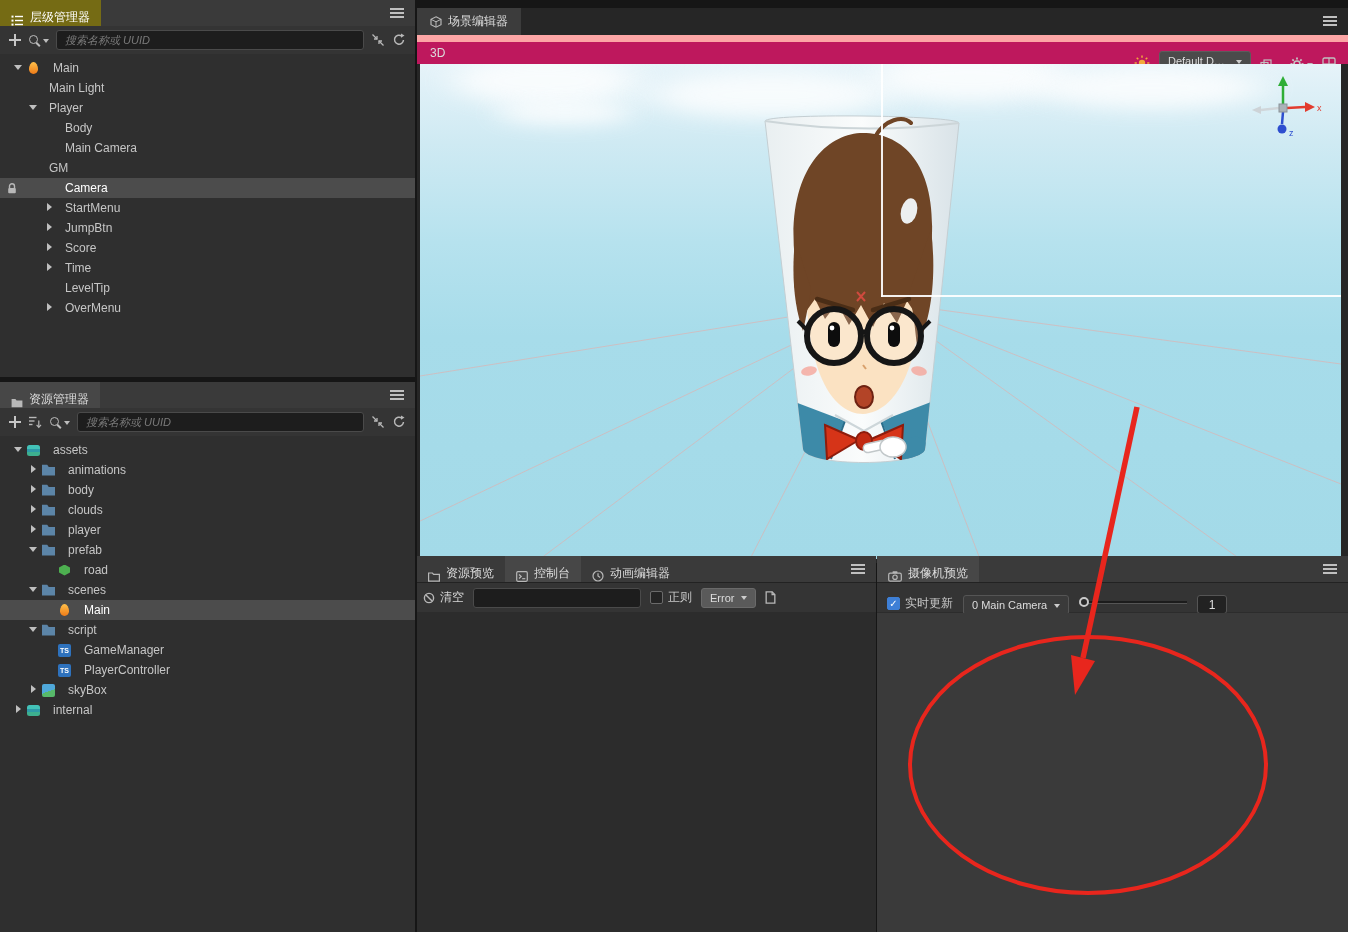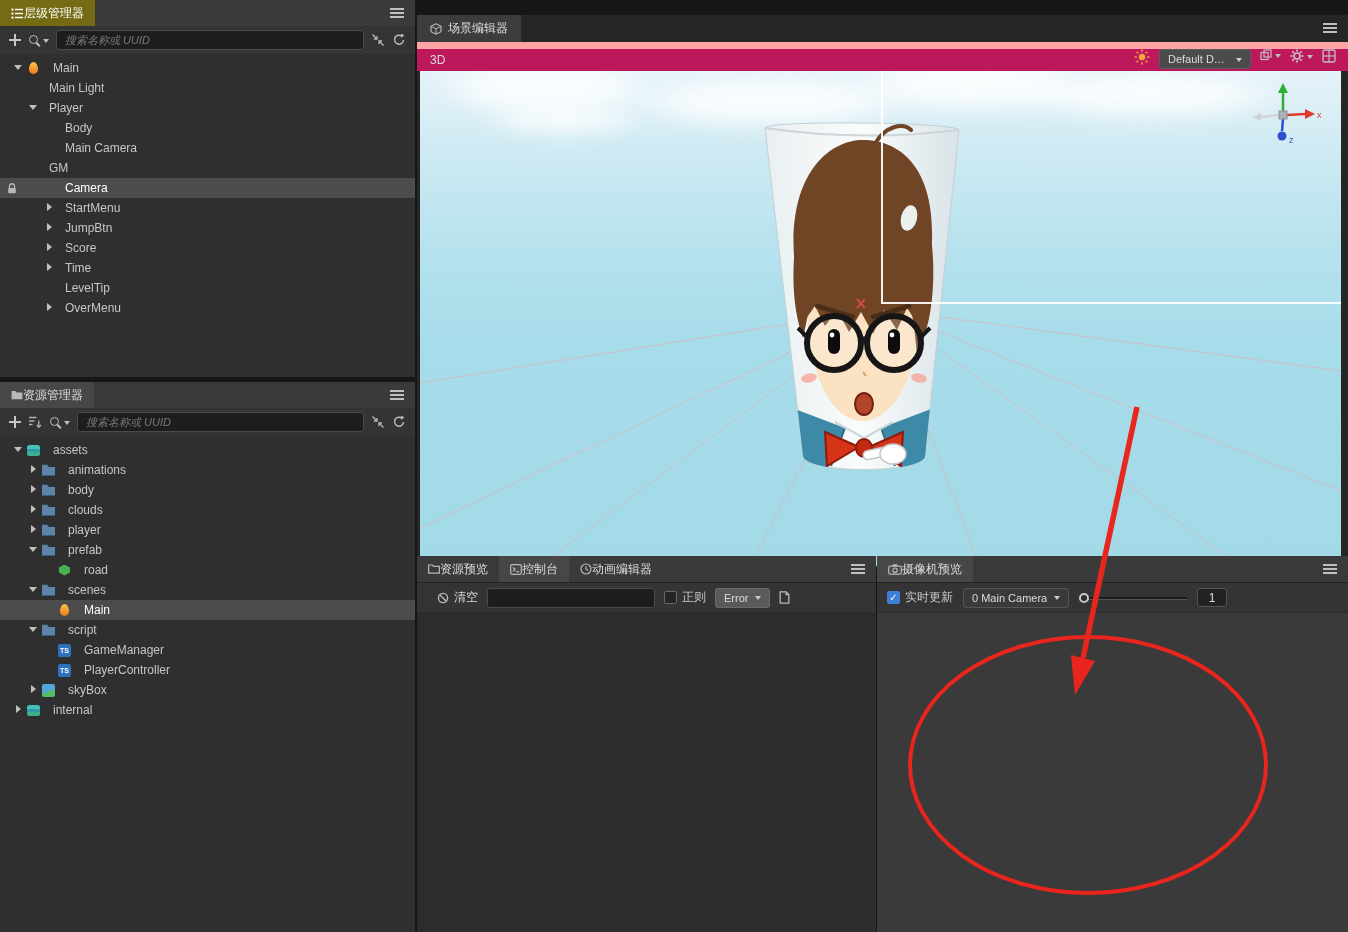--- a/index.html
+++ b/index.html
@@ -2,27 +2,27 @@
 <html><head>
 <meta charset="utf-8">
 <style>
   *{box-sizing:border-box}
   html,body{margin:0;padding:0;background:#141414}
   #app{position:relative;width:1348px;height:932px;background:#161616;
        font-family:"Liberation Sans",sans-serif;font-size:12px;color:#c8c8c8;overflow:hidden}
   .panel{position:absolute;background:#2f2f2f;overflow:hidden}
   #hier{left:0;top:0;width:415px;height:377px}
   #assets{left:0;top:382px;width:415px;height:554px}
-  #scene{left:417px;top:15px;width:931px;height:555px;background:#262626}
+  #scene{left:417px;top:8px;width:931px;height:555px;background:#262626}
   #console{left:417px;top:556px;width:459px;height:376px;background:#2c2c2c}
   #campanel{left:877px;top:556px;width:471px;height:376px;background:#2c2c2c}
 
   
   .phead{height:26px;background:#3a3a3a;display:flex;align-items:stretch;position:relative}
-  .ptab{display:flex;align-items:center;padding:0 11px;background:#3a3a3a;color:#ddd;cursor:pointer;white-space:nowrap}
+  .ptab{display:flex;align-items:flex-end;gap:6px;padding:0 11px;background:#3a3a3a;color:#ddd;cursor:pointer;white-space:nowrap}
   .ptab.active{background:#474747}
   .ptab.focused{background:#756b14;color:#fff}
   .hmenu{position:absolute;right:11px;top:8px;width:14px;height:10px;cursor:pointer;
          background:repeating-linear-gradient(180deg,#c0c0c0 0 2px,transparent 2px 4px)}
 
   
   .searchrow{height:28px;display:flex;align-items:center;gap:7px;padding:0 9px;background:#343434}
   .plusbtn{width:12px;height:12px;position:relative;cursor:pointer;flex:0 0 12px}
   .plusbtn::before,.plusbtn::after{content:"";position:absolute;background:#c6c6c6}
   .plusbtn::before{left:5px;top:0;width:2px;height:12px}
@@ -59,52 +59,52 @@
   .ic-img::before{content:"";position:absolute;inset:0;border-radius:2px;
       background:linear-gradient(160deg,#4fa8da 0 55%,#57b96a 55% 100%)}
   .rowic-left{position:absolute;left:7px;top:5px;width:10px;height:11px}
   .lbl{margin-left:8px}
 
   
   .scenetabs{height:27px;background:#262626;display:flex;align-items:stretch;position:relative}
   .scenetab{display:flex;align-items:center;gap:6px;padding:0 13px;background:#3c3c3c;color:#ddd}
   .scene-toolbar{height:29px;background:#be185d;display:flex;align-items:center;padding:0 13px;position:relative;border-top:7px solid #fca5a5}
   .mode3d{color:#dcdcdc}
-  .st-right{position:absolute;right:12px;top:0;height:29px;display:flex;align-items:flex-start;gap:9px}
+  .st-right{position:absolute;right:12px;top:0;height:29px;display:flex;align-items:flex-end;gap:9px}
   .iconbtn{display:flex;align-items:center;gap:3px;cursor:pointer}
   .dd{height:20px;background:#4b4b4b;border:1px solid #5c5c5c;border-radius:3px;color:#ddd;display:inline-flex;
       align-items:center;gap:7px;padding:0 8px;font-size:11px;cursor:pointer;white-space:nowrap}
   .dd::after{content:"";border:3.5px solid transparent;border-top:4.5px solid #ccc;margin-top:4px}
   .dd.devicedd{max-width:92px}
   .dd .ddlabel{overflow:hidden;text-overflow:ellipsis;max-width:70px}
 
   .viewport{position:absolute;left:3px;top:56px;width:921px;height:495px;overflow:hidden;
       background:linear-gradient(180deg,#e6f3f9 0%,#cfeaf3 16%,#b6e2ee 36%,#a7dcea 55%,#a3dae8 100%)}
   .cloud{position:absolute;border-radius:50%;filter:blur(9px);opacity:.78;
       background:radial-gradient(closest-side,#ffffff 0 60%,rgba(255,255,255,0) 100%)}
   .groundlines{position:absolute;inset:0}
   .vline{position:absolute;left:461px;top:0;width:2px;height:233px;background:rgba(255,255,255,.92)}
   .hline{position:absolute;left:461px;top:231px;right:0;height:2px;background:rgba(255,255,255,.92)}
   .cup{position:absolute;left:337px;top:45px;width:210px;height:370px}
   .gizmo{position:absolute;right:14px;top:8px;width:80px;height:72px}
 
   
-  .ctoolbar{height:30px;background:#343434;display:flex;align-items:center;gap:9px;padding:0 20px;border-top:1px solid #222}
+  .ctoolbar{height:30px;background:#343434;display:flex;align-items:center;gap:9px;padding:0 6px;border-top:1px solid #222}
   .clearbtn{display:flex;align-items:center;gap:5px;cursor:pointer;color:#d6d6d6}
   .cinput{width:168px;height:20px;background:#1d1d1d;border:1px solid #4a4a4a;border-radius:3px;color:#ddd;padding:0 7px;outline:none}
   .cblabel{display:flex;align-items:center;gap:5px;cursor:pointer}
   .cb{width:13px;height:13px;border:1px solid #6a6a6a;background:#242424;border-radius:2px;display:inline-flex;
       align-items:center;justify-content:center;font-size:10px;color:#fff}
   .cb.checked{background:#3e7fd6;border-color:#3e7fd6}
   .cb.checked::after{content:"\2713"}
   .leveldd{background:#5a5a5a;border-color:#6a6a6a}
   .cbody{position:absolute;left:0;right:0;top:57px;bottom:0;background:#2c2c2c}
 
   
-  .camtoolbar{height:30px;background:#343434;display:flex;align-items:center;gap:10px;padding:12px 10px;border-top:1px solid #222}
+  .camtoolbar{height:30px;background:#343434;display:flex;align-items:flex-start;gap:10px;padding:12px 10px;border-top:1px solid #222}
   .camdd{background:#3a3a3a;border-color:#555}
   .slider{width:108px;height:14px;position:relative;cursor:pointer}
   .slider::before{content:"";position:absolute;left:0;right:0;top:6px;height:2px;background:#1c1c1c;border-bottom:1px solid #555}
   .knob{position:absolute;left:0;top:2px;width:10px;height:10px;border-radius:50%;background:#2a2a2a;border:2px solid #c9c9c9}
   .numbox{width:30px;height:19px;background:#222;border:1px solid #555;border-radius:3px;color:#ddd;
       display:flex;align-items:center;justify-content:center}
   .cambody{position:absolute;left:0;right:0;top:57px;bottom:0;background:#3a3a3a}
 
   .annotation{position:absolute;inset:0;z-index:50;pointer-events:none}
   svg{display:block}

